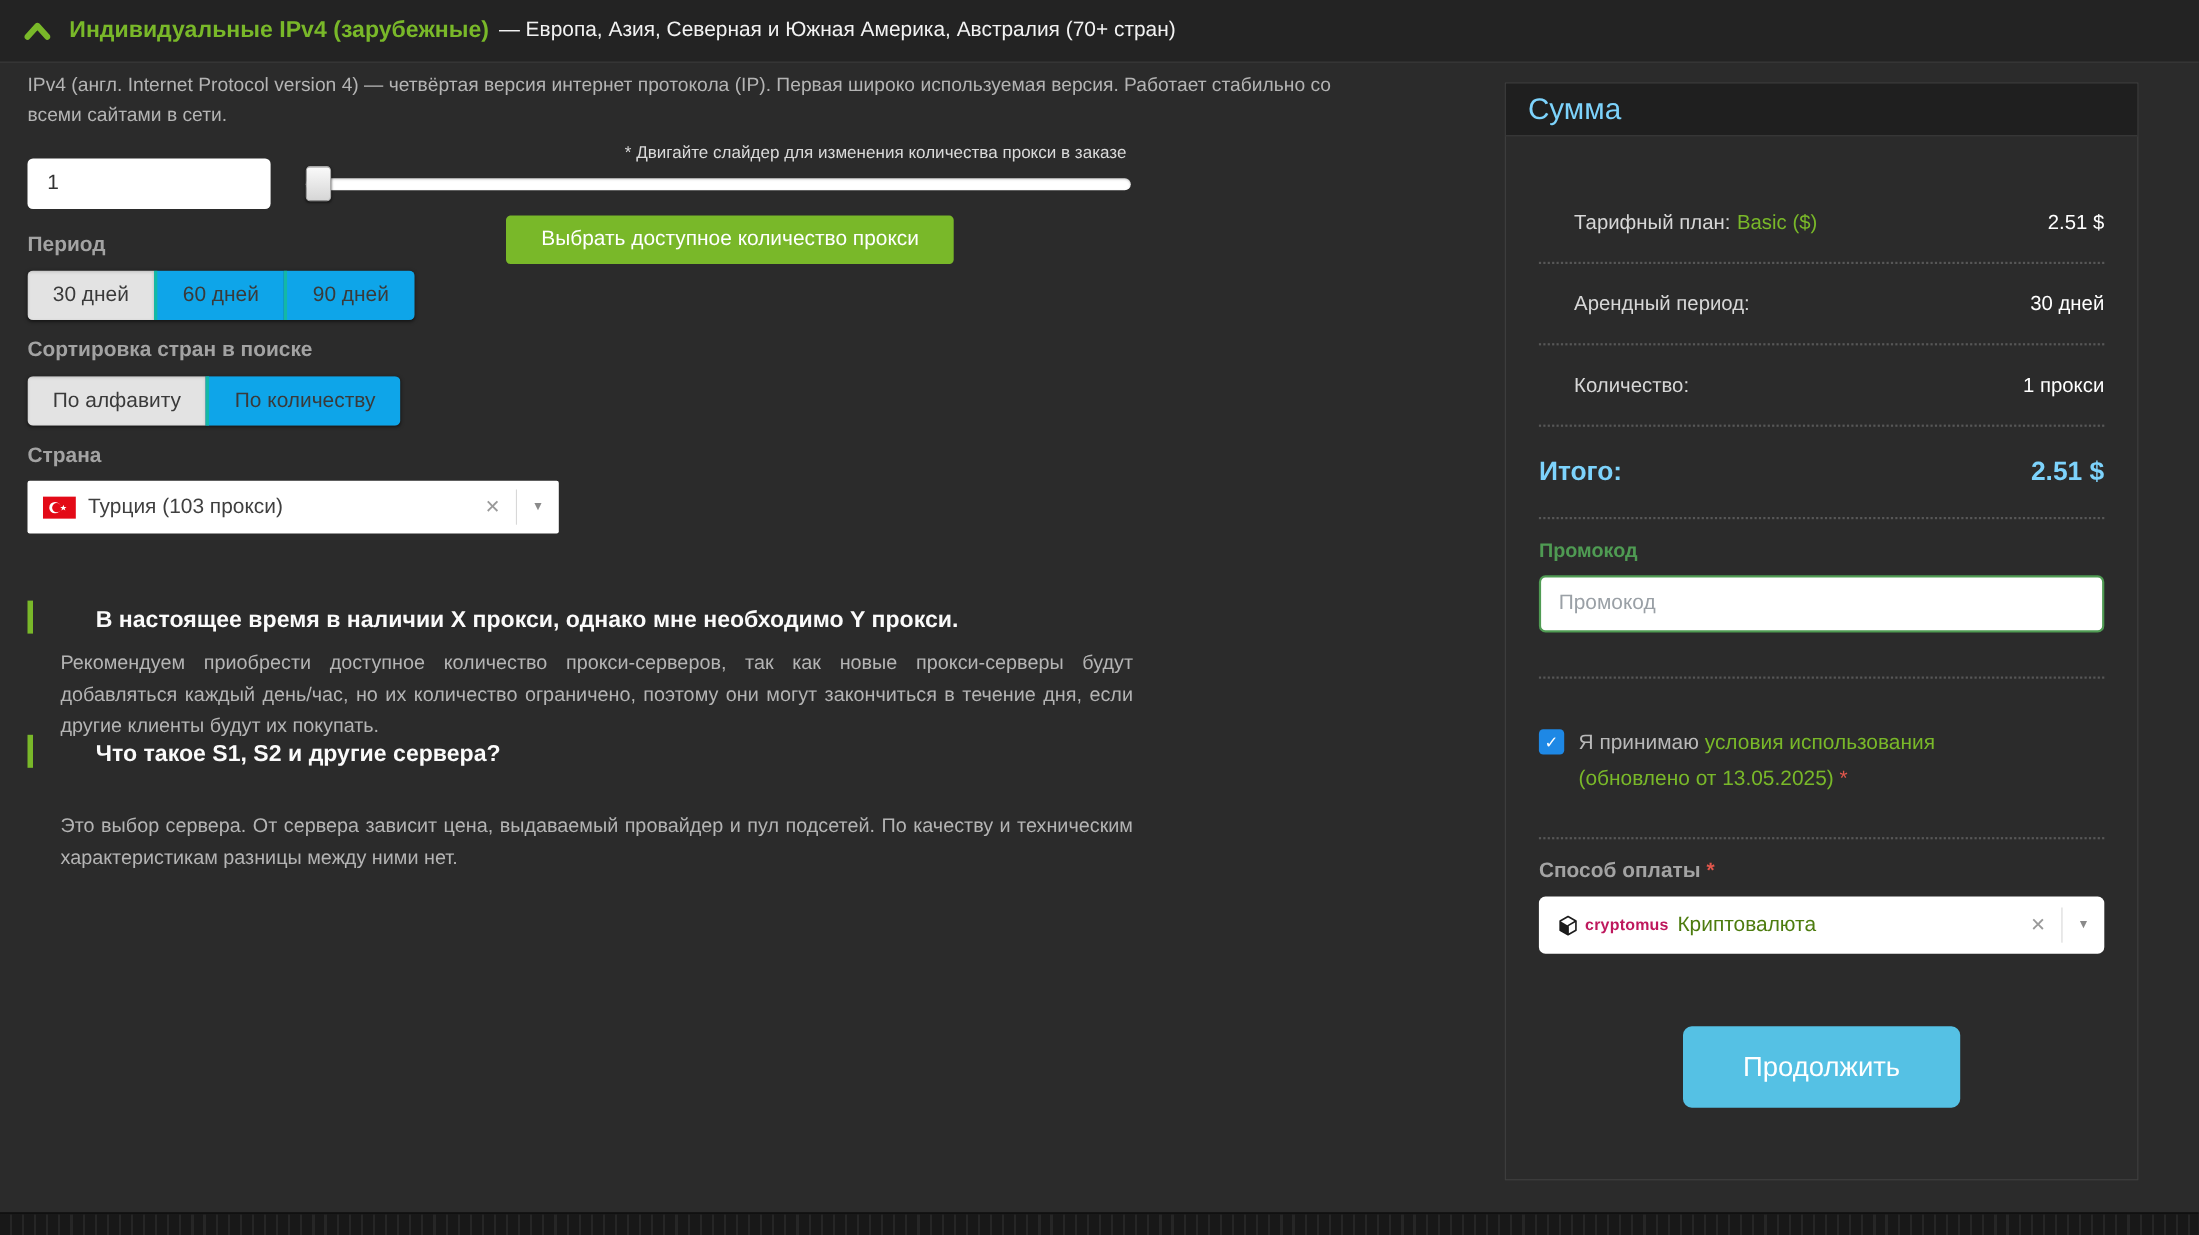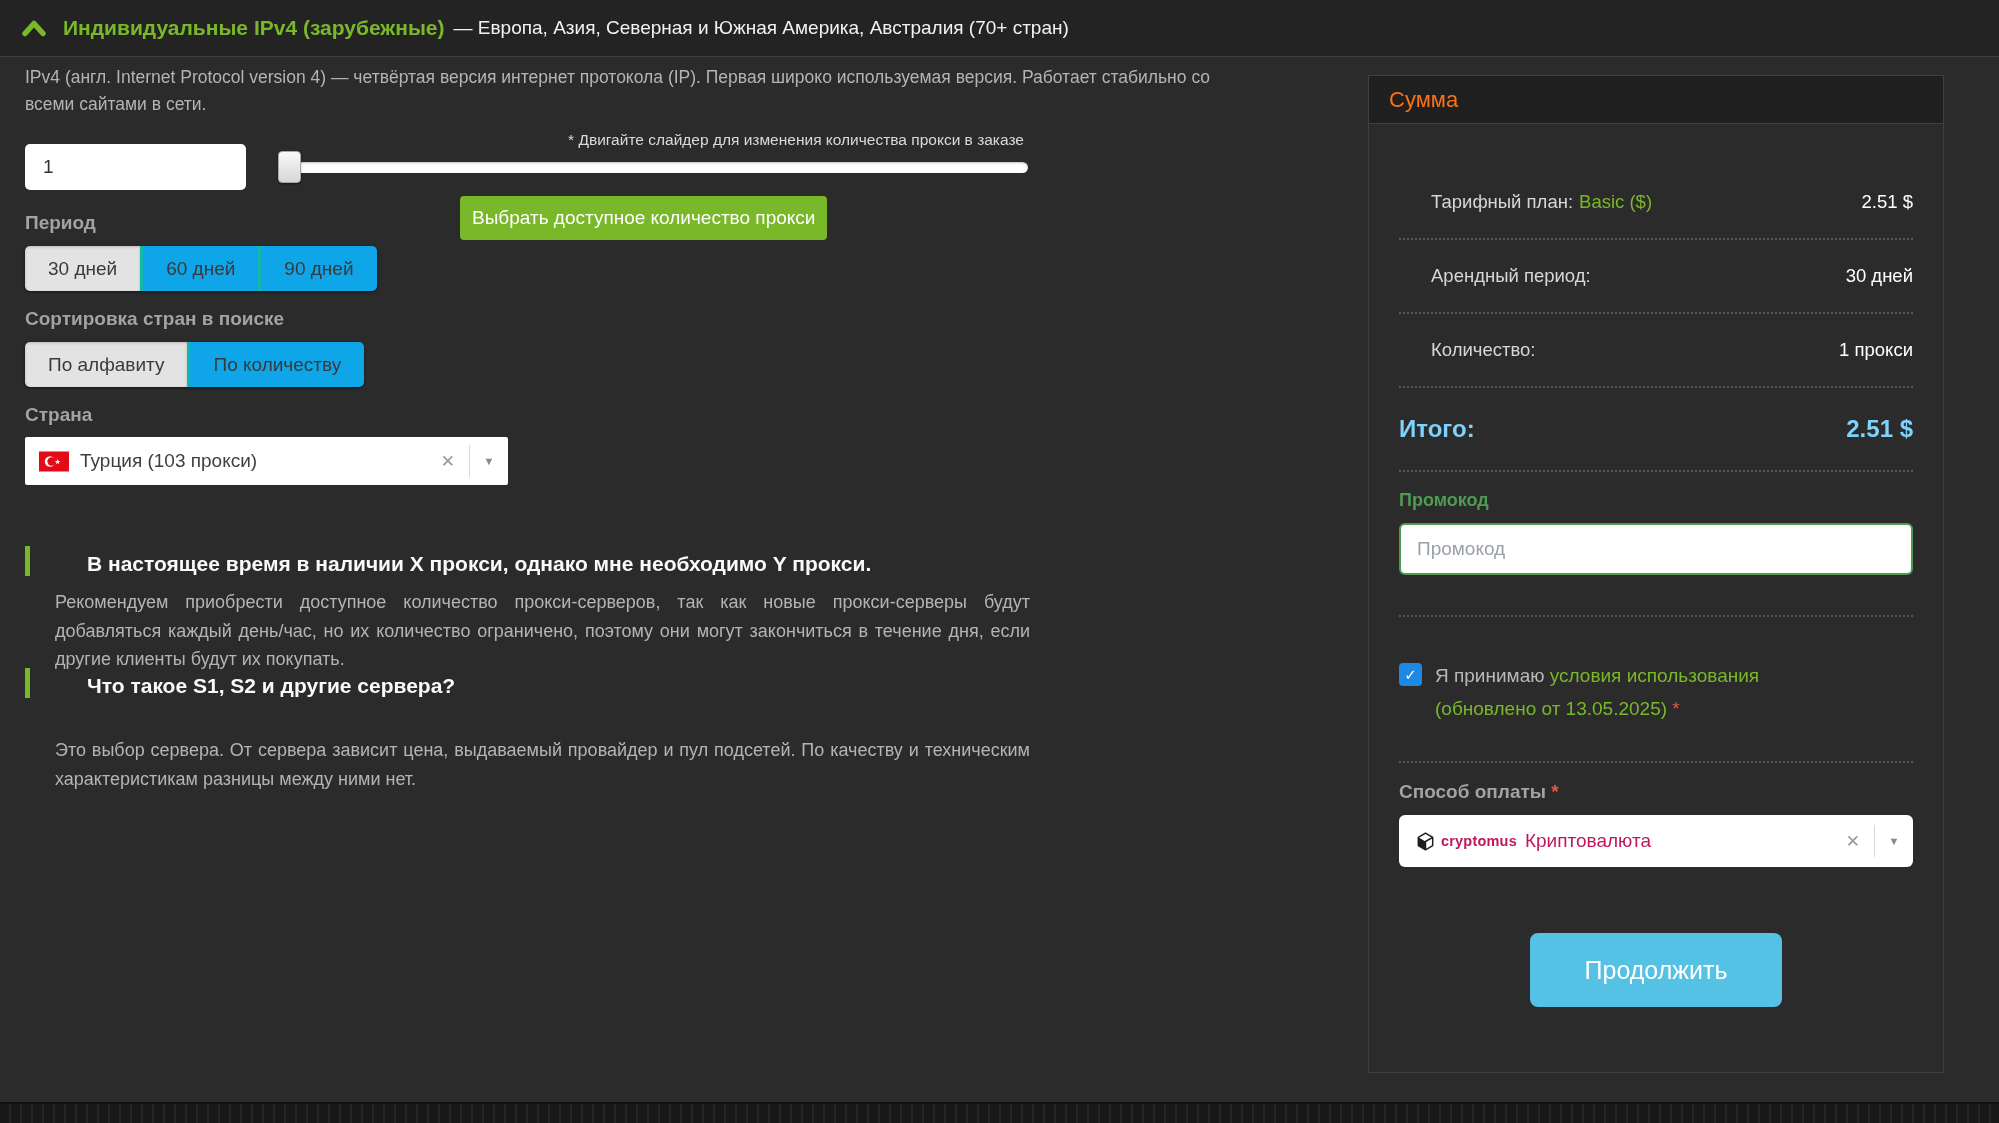--- a/index.html
+++ b/index.html
@@ -17,21 +17,21 @@
   
   #intro{position:absolute;top:64px;left:25px;width:1225px;font-size:17.5px;line-height:27px;color:#b4b4b4;}
   #slider-hint{position:absolute;top:131px;left:278px;width:746px;text-align:right;font-size:15.5px;color:#dadada;}
   #qty{position:absolute;top:144px;left:25px;width:221px;height:46px;border:none;border-radius:5px;
        background:#fff;font-size:19px;color:#333;padding:0 18px;font-family:inherit;outline:none;}
   #slider{position:absolute;top:151px;left:278px;width:750px;height:32px;}
   #slider .track{position:absolute;top:11px;left:0;width:100%;height:11px;background:#fff;border-radius:6px;
        box-shadow:inset 0 1px 2px rgba(0,0,0,.25);}
   #slider .handle{position:absolute;top:0;left:0;width:23px;height:32px;background:linear-gradient(#fafafa,#d6d6d6);
        border:1px solid #a8a8a8;border-radius:4px;box-shadow:0 1px 2px rgba(0,0,0,.45);cursor:pointer;}
-  #choose-btn{position:absolute;top:196px;left:460px;height:44px;padding:0 12px;border:none;border-radius:4px;
+  #choose-btn{position:absolute;top:196px;left:460px;height:44px;padding:0 32px;border:none;border-radius:4px;
        background:var(--accent,#79b829);color:#fff;font-size:19px;display:flex;align-items:center;
        font-family:inherit;cursor:pointer;}
   .field-label{position:absolute;left:25px;font-size:19px;font-weight:bold;color:#a3a3a3;}
   #period-label{top:212px;} #sort-label{top:308px;} #country-label{top:404px;}
   .btn-group{position:absolute;left:25px;display:flex;border-radius:5px;overflow:hidden;
        box-shadow:0 1px 3px rgba(0,0,0,.5);}
   #period-group{top:246px;} #sort-group{top:342px;}
   .seg{height:45px;display:flex;align-items:center;padding:0 23px;background:#0ea5e9;color:#3a3a3a;font-size:19px;
        border:none;border-left:3px solid #14b8a6;font-family:inherit;cursor:pointer;}
   .seg:first-child{border-left:none;}
@@ -47,21 +47,21 @@
   .info-title{position:absolute;left:25px;display:flex;align-items:flex-end;gap:44px;}
   .info-bar{width:5px;height:30px;background:var(--accent,#79b829);margin-right:13px;flex:none;}
   .info-heading{font-size:21px;font-weight:bold;color:#fafafa;}
   #info1-title{top:546px;} #info2-title{top:668px;}
   .info-body{position:absolute;left:55px;width:975px;font-size:18px;line-height:28.5px;color:#b4b4b4;text-align:justify;}
   #info1-body{top:588px;} #info2-body{top:736px;}
 
   
   #summary{position:absolute;top:75px;left:1368px;width:576px;height:998px;border:1px solid #404040;background:#2b2b2b;}
   #summary-header{height:48px;background:#1f1f1f;border-bottom:1px solid #404040;display:flex;align-items:center;
-       padding:0 20px;font-size:22px;color:#f97316;}
+       padding:0 20px;font-size:27px;color:#7dd3fc;}
   #summary-body{padding:0 30px;}
   .sum-row{display:flex;justify-content:space-between;align-items:center;padding:25px 0;font-size:18.5px;margin-left:32px;}
   .sum-row.first{margin-top:42px;}
   .sum-label{color:#d7d7d7;}
   .sum-label .accent{color:var(--accent,#79b829);margin-left:6px;}
   .sum-value{color:#fff;}
   .dotted{border-top:2px dotted #575757;height:0;}
   .total-row{display:flex;justify-content:space-between;align-items:center;padding:27px 0;font-size:24px;font-weight:bold;color:#7dd3fc;}
   #promo-label{margin-top:18px;font-size:18px;font-weight:bold;color:var(--promo-green,#4f9b53);}
   #promo-input{margin-top:12px;width:100%;height:52px;border-radius:6px;border:2px solid var(--promo-green,#4f9b53);
@@ -74,21 +74,21 @@
   #terms-text{margin-left:13px;font-size:19px;line-height:33px;max-width:380px;}
   #terms-text .prefix{color:#b9b9b9;}
   #terms-text .terms-link{color:var(--accent,#79b829);text-decoration:none;cursor:pointer;}
   .req{color:var(--required-red,#e2574c);}
   .sep-after-terms{margin-top:36px;}
   #payment-label{margin-top:18px;font-size:19px;font-weight:bold;color:#a3a3a3;}
   #payment-select{margin-top:12px;height:52px;background:#fff;border-radius:6px;display:flex;align-items:center;
        padding-left:16px;cursor:pointer;}
   .brand{display:flex;align-items:center;gap:5px;flex:none;}
   .brand-name{font-size:14.5px;font-weight:bold;color:#be185d;letter-spacing:.2px;}
-  .pay-value{margin-left:8px;font-size:19px;color:#be185d;}
+  .pay-value{margin-left:8px;font-size:19px;color:#4d7c0f;}
   #continue-btn{display:block;margin:66px auto 0;width:252px;height:74px;border:none;border-radius:8px;
        background:var(--button-blue,#55c1e4);color:#fff;font-size:25px;font-family:inherit;cursor:pointer;}
 
   
   #bottom-strip{position:absolute;left:0;bottom:0;width:100%;height:21px;border-top:2px solid #101010;
        background:repeating-linear-gradient(90deg,#181818 0 9px,#262626 9px 11px);}
 </style>
 </head>
 <body>
 

